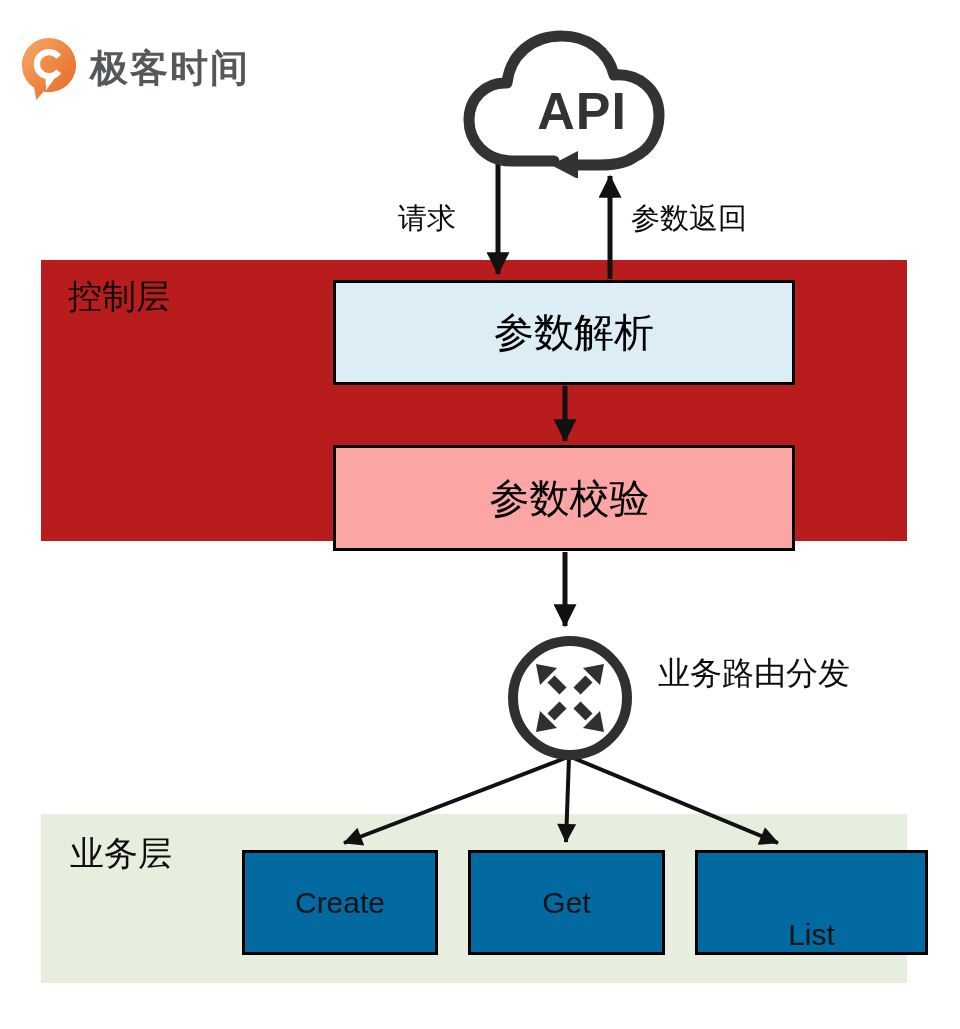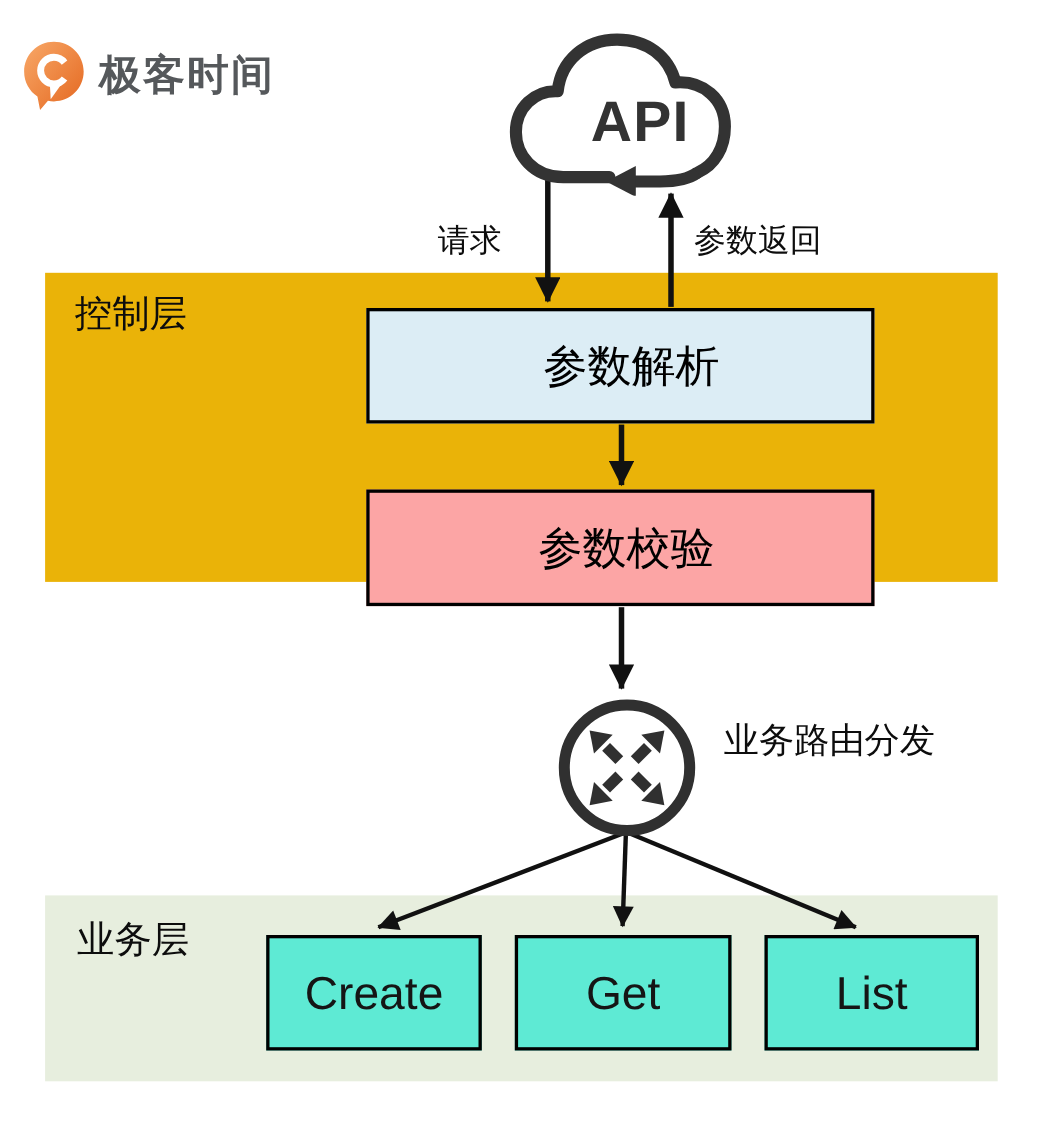--- a/index.html
+++ b/index.html
@@ -2,35 +2,35 @@
 <html><head>
 <meta charset="utf-8">
 <style>
   html,body{margin:0;padding:0;background:#ffffff;}
   .page{
     position:relative;width:960px;height:1029px;background:#ffffff;
     font-family:"Liberation Sans","DejaVu Sans",sans-serif;color:#111;overflow:hidden;
   }
   
   .band{position:absolute;left:41px;width:866px;}
-  .band.control{top:248px;height:281px;background:#eab308;}
+  .band.control{top:260px;height:281px;background:#b91c1c;}
   .band.business{top:814px;height:169px;background:#e7eede;}
   .band-label{position:absolute;font-size:34px;color:#0d0d0d;white-space:nowrap;}
   
   .node{
     position:absolute;box-sizing:border-box;border:3px solid #000;
     display:flex;align-items:center;justify-content:center;
     font-size:40px;color:#000;z-index:2;white-space:nowrap;
   }
   .node.parse{left:333px;top:280px;width:462px;height:105px;background:#dcedf5;padding-left:20px;}
   .node.validate{left:333px;top:445px;width:462px;height:106px;background:#fca5a5;padding-left:11px;}
-  .node.biz{top:850px;height:105px;background:#5eead4;font-size:42px;color:#151515;}
+  .node.biz{top:850px;height:105px;background:#0369a1;font-size:30px;color:#151515;}
   .node.create{left:242px;width:196px;}
   .node.get{left:468px;width:197px;}
-  .node.list{left:695px;width:195px;}
+  .node.list{left:695px;width:233px;align-items:flex-end;}
   
   svg.connectors{position:absolute;left:0;top:0;width:960px;height:1029px;z-index:1;}
   
   .cloud-wrap{position:absolute;left:458px;top:22px;width:212px;height:156px;z-index:3;}
   .api-label{
     position:absolute;left:517px;top:82px;width:130px;height:58px;z-index:4;
     display:flex;align-items:center;justify-content:center;
     font-size:52px;font-weight:800;color:#333;letter-spacing:1px;
   }
   

